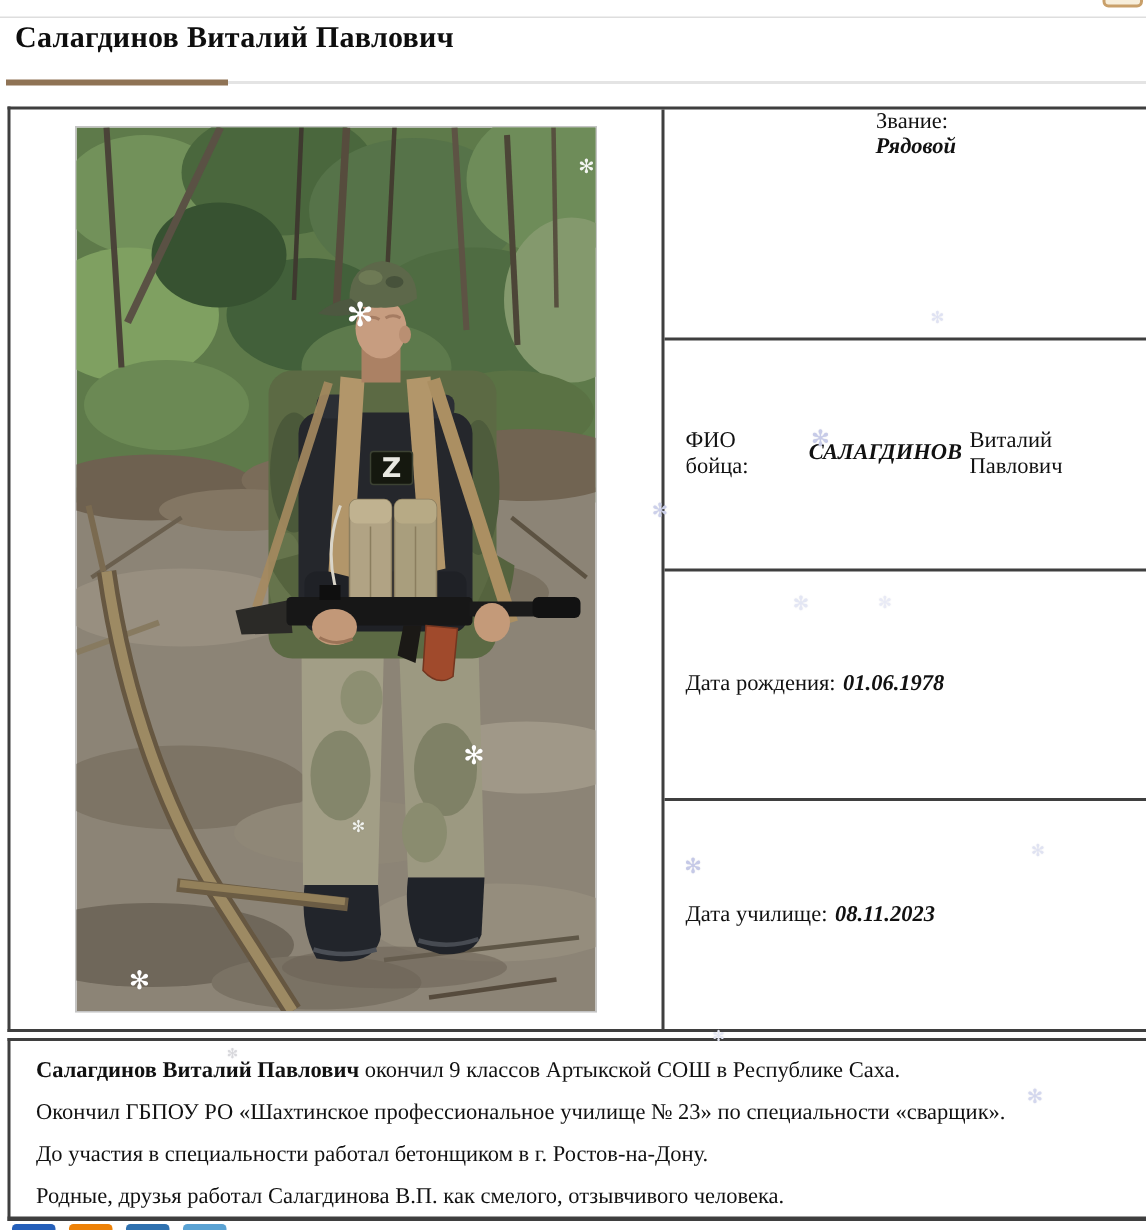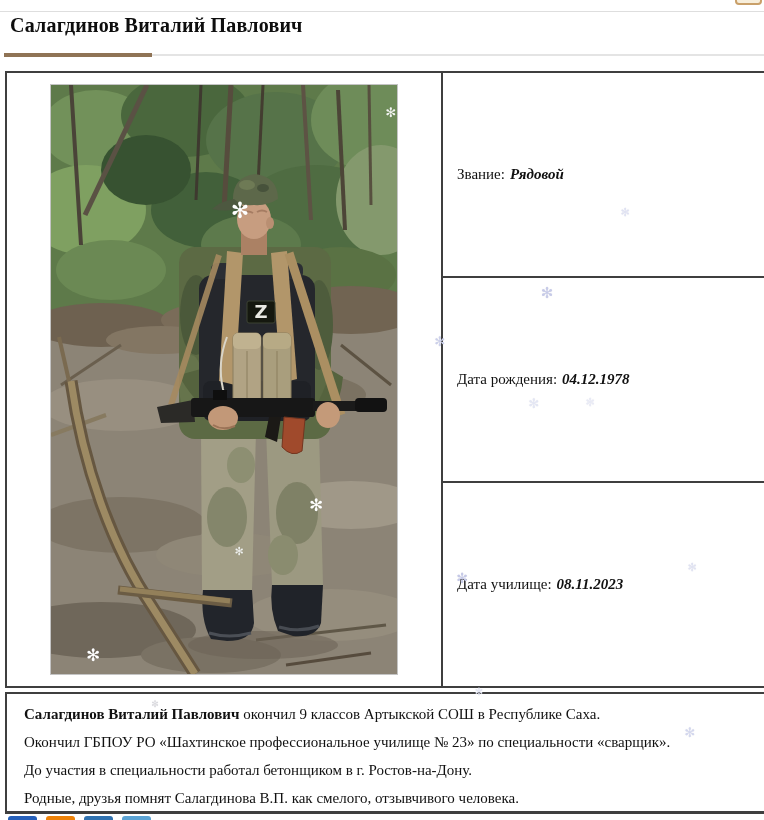--- a/index.html
+++ b/index.html
@@ -32,21 +32,21 @@
   }
   .photo-frame{
     margin-top:11px;width:346px;height:589px;border:1px solid #c4c4c4;background:#eee;
     line-height:0;
   }
   .fields-col{flex:1 1 auto;display:flex;flex-direction:column;}
   .field-row{
     flex:1 1 0;display:flex;align-items:center;padding-left:14px;
     border-top:2px solid #3f3f3f;font-size:15px;
   }
-  .field-row:first-child{border-top:none;}
+  .field-row:first-child{border-top:none;flex-direction:column;}
   .field-row .lbl{margin-right:5px;}
   .field-row .val-bold{font-weight:700;font-style:italic;}
   .field-row .val-rest{margin-left:5px;}
 
   .bio-block{
     position:absolute;left:5px;top:692px;width:759px;height:122px;box-sizing:border-box;
     border:2px solid #3f3f3f;border-right:none;border-bottom-width:3px;
     padding:11px 20px 0 17px;background:#fff;
   }
   .bio-block p{margin:0 0 10px 0;font-size:15px;line-height:18px;}
@@ -182,37 +182,42 @@
       </svg>
     </div>
   </div>
   <div class="fields-col">
     <div class="field-row">
       <span class="lbl">Звание:</span>
       <span class="val-bold">Рядовой</span>
       <span class="val-rest"></span>
     </div>
     <div class="field-row">
+      <span class="lbl">ФИО бойца:</span>
+      <span class="val-bold">САЛАГДИНОВ</span>
+      <span class="val-rest">Виталий Павлович</span>
+    </div>
+    <div class="field-row">
       <span class="lbl">Дата рождения:</span>
-      <span class="val-bold">04.12.1978</span>
+      <span class="val-bold">01.06.1978</span>
       <span class="val-rest"></span>
     </div>
     <div class="field-row">
       <span class="lbl">Дата училище:</span>
       <span class="val-bold">08.11.2023</span>
       <span class="val-rest"></span>
     </div>
   </div>
 </div>
 
 <div class="bio-block">
   <p><span class="lead">Салагдинов Виталий Павлович</span><span> окончил 9 классов Артыкской СОШ в Республике Саха.</span></p>
   <p><span class="lead"></span><span>Окончил ГБПОУ РО «Шахтинское профессиональное училище № 23» по специальности «сварщик».</span></p>
   <p><span class="lead"></span><span>До участия в специальности работал бетонщиком в г. Ростов-на-Дону.</span></p>
-  <p><span class="lead"></span><span>Родные, друзья помнят Салагдинова В.П. как смелого, отзывчивого человека.</span></p>
+  <p><span class="lead"></span><span>Родные, друзья работал Салагдинова В.П. как смелого, отзывчивого человека.</span></p>
 </div>
 
 <div class="share-bar">
     <div class="share-btn" style="background: rgb(38, 96, 186);"></div>
     <div class="share-btn" style="background: rgb(238, 130, 8);"></div>
     <div class="share-btn" style="background: rgb(48, 114, 176);"></div>
     <div class="share-btn" style="background: rgb(91, 163, 212);"></div>
   </div>
 
 <div class="snow-layer">

